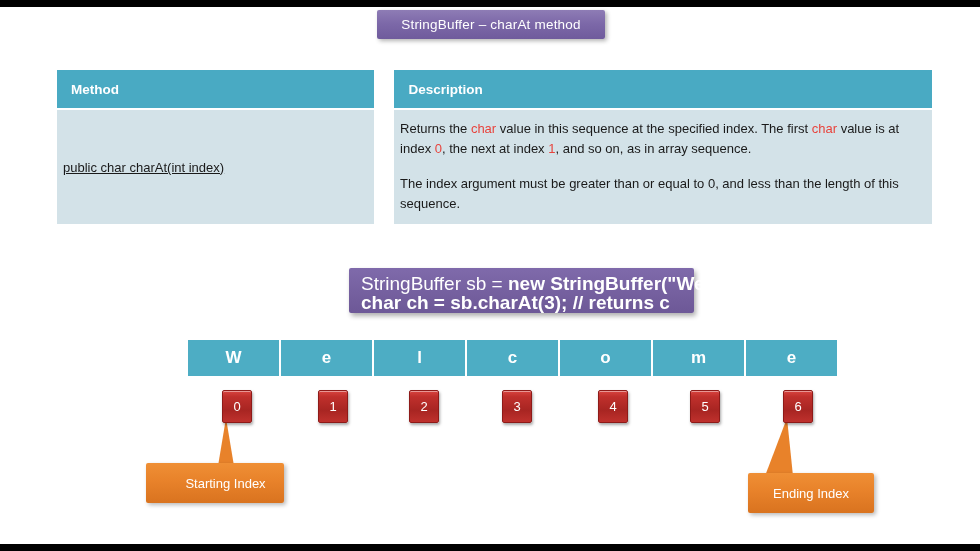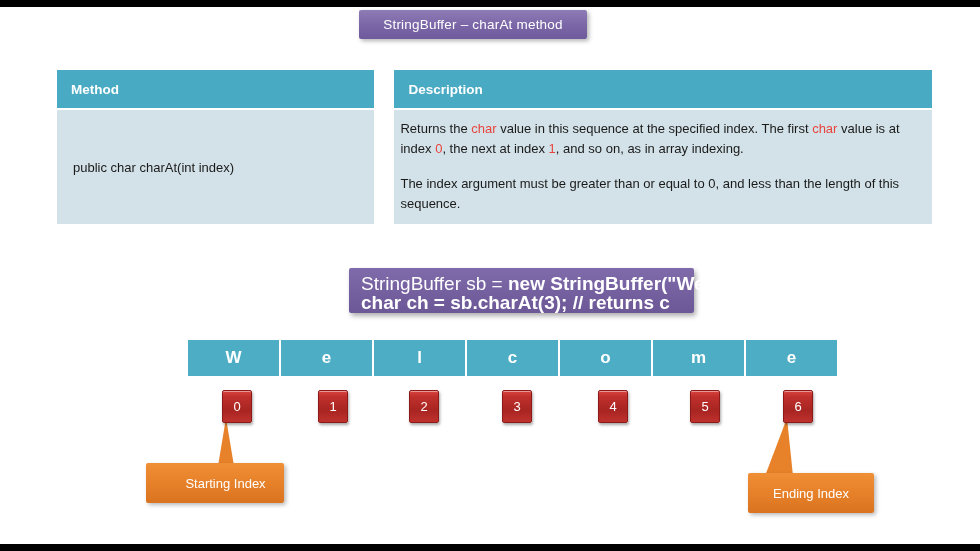--- a/index.html
+++ b/index.html
@@ -8,21 +8,21 @@
     background:#ffffff;
     font-family:"Liberation Sans", sans-serif;
     overflow:hidden;
     position:relative;
   }
   .bar-top{position:absolute;left:0;top:0;width:980px;height:7px;background:#000;}
   .bar-bottom{position:absolute;left:0;top:544px;width:980px;height:7px;background:#000;}
 
   
   .title-box{
-    position:absolute;left:359px;top:10px;width:228px;height:29px;
+    position:absolute;left:377px;top:10px;width:228px;height:29px;
     background:linear-gradient(180deg,#8e7cb5 0%,#7c68a8 48%,#6f5b9c 100%);
     border-radius:2px;
     box-shadow:2px 2px 4px rgba(0,0,0,0.30);
     display:flex;align-items:center;justify-content:center;
   }
   .title-box span{
     color:#ffffff;font-size:13.5px;letter-spacing:.2px;white-space:nowrap;
   }
 
   
@@ -33,21 +33,21 @@
     height:38px;display:flex;align-items:center;padding-left:14px;box-sizing:border-box;
   }
   .tbody .cell{
     background:#d3e2e8;color:#1a1a1a;font-size:13px;
     box-sizing:border-box;
   }
   .c-method{width:338px;text-align:center;}
   .c-desc{width:573px;margin-left:20px;}
   .tbody{margin-top:2px;}
   .tbody .c-method{
-    display:flex;align-items:center;padding-left:16px;min-height:103px;
+    display:flex;align-items:center;padding-left:6px;min-height:103px;text-decoration:underline;
   }
   .tbody .c-desc{padding:9px 12px 10px 6px;min-height:103px;line-height:20px;}
   .tbody .c-desc p{margin:0;}
   .tbody .c-desc p + p{margin-top:15px;}
   .kw{color:#e8433c;text-align:right;}
 
   
   .code-box{
     position:absolute;left:349px;top:268px;width:345px;height:45px;
     background:linear-gradient(180deg,#7f6aab 0%,#75609f 55%,#6d5897 100%);
@@ -111,21 +111,21 @@
 </div>
 
 <div class="table">
   <div class="trow thead">
     <div class="cell c-method">Method</div>
     <div class="cell c-desc">Description</div>
   </div>
   <div class="trow tbody">
     <div class="cell c-method">public char charAt(int index)</div>
     <div class="cell c-desc">
-      <p><span>Returns the </span><span class="kw">char</span><span> value in this sequence at the specified index. The first </span><span class="kw">char</span><span> value is at index </span><span class="kw">0</span><span>, the next at index </span><span class="kw">1</span><span>, and so on, as in array indexing.</span></p>
+      <p><span>Returns the </span><span class="kw">char</span><span> value in this sequence at the specified index. The first </span><span class="kw">char</span><span> value is at index </span><span class="kw">0</span><span>, the next at index </span><span class="kw">1</span><span>, and so on, as in array sequence.</span></p>
       <p>The index argument must be greater than or equal to 0, and less than the length of this sequence.</p>
     </div>
   </div>
 </div>
 
 <div class="code-box">
   <div><span class="lt">StringBuffer sb = </span><b>new StringBuffer("Welcome");</b></div>
   <div><b>char ch = sb.charAt(3); // returns c</b></div>
 </div>
 

